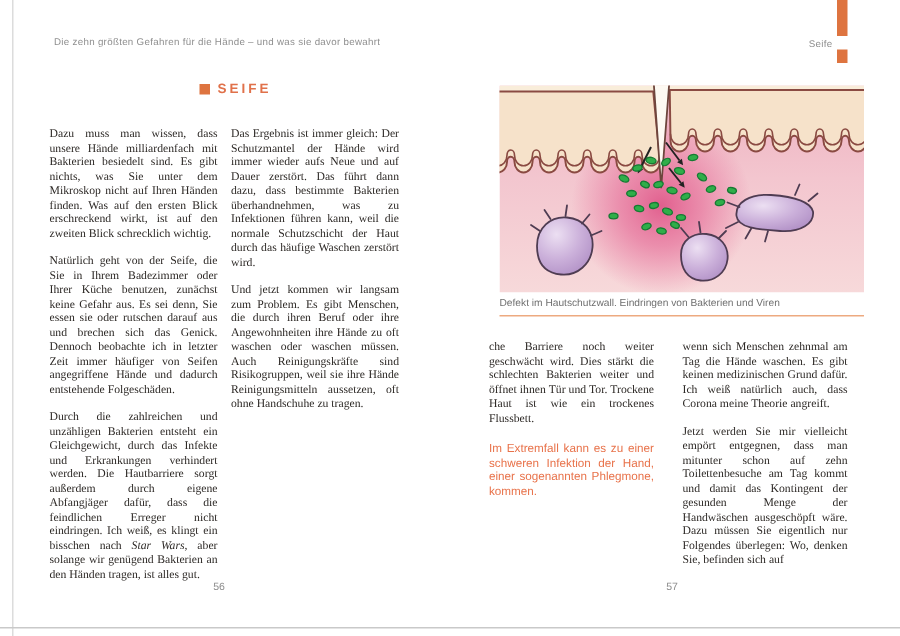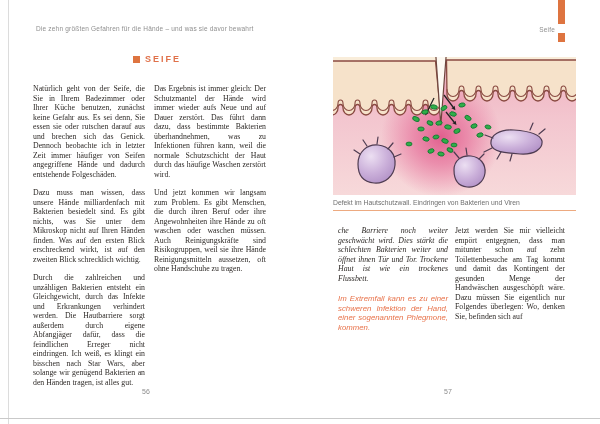--- a/index.html
+++ b/index.html
@@ -30,23 +30,23 @@
   }
   
   .col{width:112px;color:#2d2926;}
   .col p{
     margin:0 0 9px 0;font-size:7.8px;line-height:9.5px;text-align:justify;
     text-justify:inter-word;
   }
   .col p:last-child{margin-bottom:0;}
   .lcol1{left:33px;top:84px;}
   .lcol2{left:154px;top:84px;}
-  .rcol1{left:338px;top:226px;width:110px;font-style:italic;}
+  .rcol1{left:326px;top:226px;width:110px;}
   .rcol2{left:455px;top:226px;width:110px;}
-  .ital{}
+  .ital{font-style:italic;}
   .pullquote{
     font-family:"Liberation Sans","DejaVu Sans",sans-serif;
     color:#e8724a;font-size:8.4px;line-height:13px;text-align:center;
     margin:11px 0 11px 0 !important;
   }
   
   .figure-svg{left:333px;top:57px;}
   .caption{
     left:333px;top:199px;width:243px;
     font-family:"Liberation Sans","DejaVu Sans",sans-serif;
@@ -70,22 +70,22 @@
 <div class="abs running-header rh-right">Seife</div>
 <div class="abs corner-bar bar-top"></div>
 <div class="abs corner-bar bar-bottom"></div>
 
 <div class="abs chapter">
   <span class="sq"></span>
   <span class="label">SEIFE</span>
 </div>
 
 <div class="abs col lcol1">
+  <p>Dazu muss man wissen, dass unsere Hände milliardenfach mit Bakterien besiedelt sind. Es gibt nichts, was Sie unter dem Mikroskop nicht auf Ihren Händen finden. Was auf den ersten Blick erschreckend wirkt, ist auf den zweiten Blick schrecklich wichtig.</p>
   <p>Natürlich geht von der Seife, die Sie in Ihrem Badezimmer oder Ihrer Küche benutzen, zunächst keine Gefahr aus. Es sei denn, Sie essen sie oder rutschen darauf aus und brechen sich das Genick. Dennoch beobachte ich in letzter Zeit immer häufiger von Seifen angegriffene Hände und dadurch entstehende Folgeschäden.</p>
-  <p>Dazu muss man wissen, dass unsere Hände milliardenfach mit Bakterien besiedelt sind. Es gibt nichts, was Sie unter dem Mikroskop nicht auf Ihren Händen finden. Was auf den ersten Blick erschreckend wirkt, ist auf den zweiten Blick schrecklich wichtig.</p>
   <p><span>Durch die zahlreichen und unzähligen Bakterien entsteht ein Gleichgewicht, durch das Infekte und Erkrankungen verhindert werden. Die Hautbarriere sorgt außerdem durch eigene Abfangjäger dafür, dass die feindlichen Erreger nicht eindringen. Ich weiß, es klingt ein bisschen nach </span><span class="ital">Star Wars</span><span>, aber solange wir genügend Bakterien an den Händen tragen, ist alles gut.</span></p>
 </div>
 
 <div class="abs col lcol2">
   <p>Das Ergebnis ist immer gleich: Der Schutzmantel der Hände wird immer wieder aufs Neue und auf Dauer zerstört. Das führt dann dazu, dass bestimmte Bakterien überhandnehmen, was zu Infektionen führen kann, weil die normale Schutzschicht der Haut durch das häufige Waschen zerstört wird.</p>
   <p>Und jetzt kommen wir langsam zum Problem. Es gibt Menschen, die durch ihren Beruf oder ihre Angewohnheiten ihre Hände zu oft waschen oder waschen müssen. Auch Reinigungskräfte sind Risikogruppen, weil sie ihre Hände Reinigungsmitteln aussetzen, oft ohne Handschuhe zu tragen.</p>
 </div>
 
 <svg class="abs figure-svg" width="243" height="138" viewBox="0 0 243 138">
   <defs>
@@ -214,17 +214,18 @@
 
 <div class="abs caption">Defekt im Hautschutzwall. Eindringen von Bakterien und Viren</div>
 <div class="abs caption-rule"></div>
 
 <div class="abs col rcol1">
   <p>che Barriere noch weiter geschwächt wird. Dies stärkt die schlechten Bakterien weiter und öffnet ihnen Tür und Tor. Trockene Haut ist wie ein trockenes Flussbett.</p>
   <p class="pullquote">Im Extremfall kann es zu einer schweren Infektion der Hand, einer sogenannten Phlegmone, kommen.</p>
 </div>
 
 <div class="abs col rcol2">
+  <p>wenn sich Menschen zehnmal am Tag die Hände waschen. Es gibt keinen medizinischen Grund dafür. Ich weiß natürlich auch, dass Corona meine Theorie angreift.</p>
   <p>Jetzt werden Sie mir vielleicht empört entgegnen, dass man mitunter schon auf zehn Toilettenbesuche am Tag kommt und damit das Kontingent der gesunden Menge der Handwäschen ausgeschöpft wäre. Dazu müssen Sie eigentlich nur Folgendes überlegen: Wo, denken Sie, befinden sich auf</p>
 </div>
 
 <div class="abs pagenum pn-left">56</div>
 <div class="abs pagenum pn-right">57</div>
 
 </body></html>

